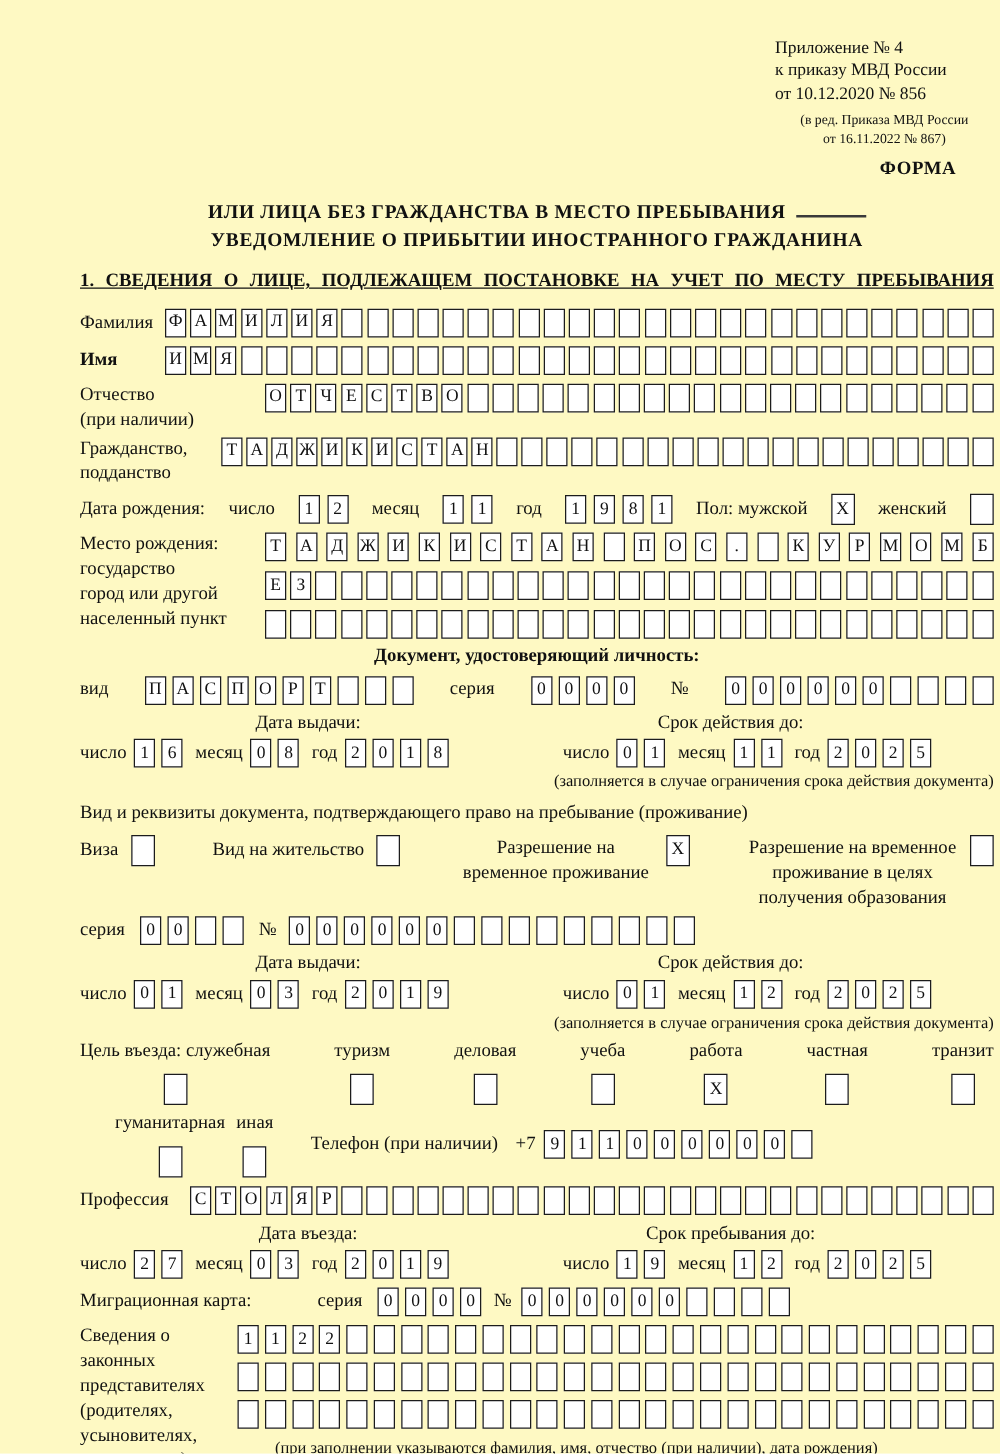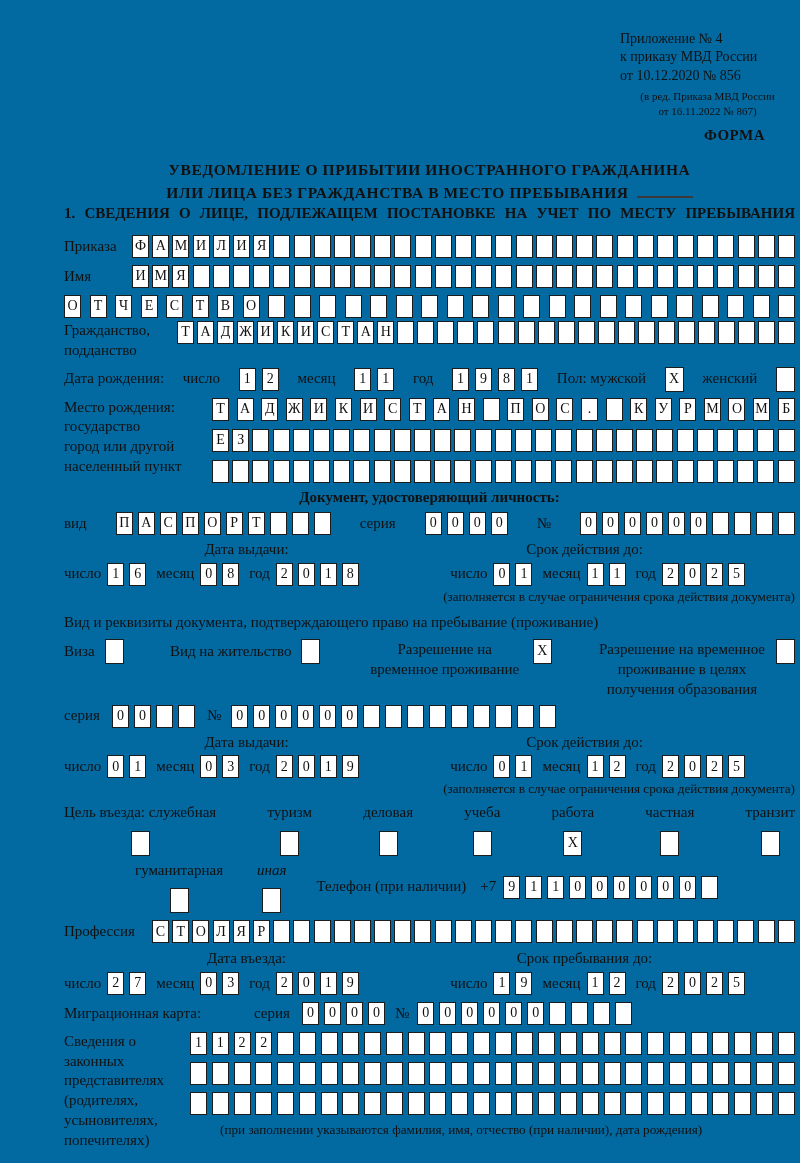--- a/index.html
+++ b/index.html
@@ -2,30 +2,30 @@
 <html><head>
 <meta charset="utf-8">
 <style>
   * { box-sizing: border-box; margin: 0; padding: 0; }
   html,body { background:#fff; }
   body {
     width:800px; height:1163px; margin:0 auto;
     font-family:"Liberation Serif","DejaVu Serif",serif;
     font-size:15px; color:#111; line-height:1.3;
   }
-  .page { position:relative; width:800px; height:1163px; padding:30px 5px 0 64px; overflow:hidden; background:#0369a1; }
+  .page { position:relative; width:800px; height:1163px; padding:30px 5px 0 64px; overflow:hidden; background:#fef9c3; }
 
   .appendix { margin-left:556px; font-size:14px; line-height:1.32; }
   .appendix .amend { margin-top:4px; font-size:11px;text-align:center; }
   .form-label { text-align:right; padding-right:30px; font-weight:bold; margin-top:8px; letter-spacing:.5px; }
 
   .title { text-align:center; font-weight:bold; font-size:15.5px; letter-spacing:.6px; margin-top:12px; line-height:1.5; }
   .blank-line { display:inline-block; width:56px; border-bottom:2px solid #3a3a3a; height:.9em; margin-left:8px; }
 
-  .sec-heading { font-weight:bold; font-size:15px; text-align:justify; text-align-last:justify; }
+  .sec-heading { font-weight:bold; font-size:15px; margin-top:12px; text-align:justify; text-align-last:justify;text-decoration:underline; }
 
   .frow { display:flex; align-items:center; margin-top:7px; }
   .frow.top { align-items:flex-start; }
   .flabel { flex:none; }
 
   .cell {
     flex:none; width:17px; height:23px; border:1.6px solid #1c1c1c;
     display:flex; align-items:center; justify-content:center;
     font-size:14px; background:#fff;
   }
@@ -70,30 +70,30 @@
     <div class="lblline">от 10.12.2020 № 856</div>
     <div class="amend">
       <div class="lblline">(в ред. Приказа МВД России</div>
       <div class="lblline">от 16.11.2022 № 867)</div>
     </div>
   </div>
 
   <div class="form-label">ФОРМА</div>
 
   <div class="title">
-    <div>УВЕДОМЛЕНИЕ О ПРИБЫТИИ ИНОСТРАННОГО ГРАЖДАНИНА</div>
     <div>
       <span>ИЛИ ЛИЦА БЕЗ ГРАЖДАНСТВА В МЕСТО ПРЕБЫВАНИЯ</span><span class="blank-line"></span>
     </div>
+    <div>УВЕДОМЛЕНИЕ О ПРИБЫТИИ ИНОСТРАННОГО ГРАЖДАНИНА</div>
   </div>
 
   <div class="sec-heading">1. СВЕДЕНИЯ О ЛИЦЕ, ПОДЛЕЖАЩЕМ ПОСТАНОВКЕ НА УЧЕТ ПО МЕСТУ ПРЕБЫВАНИЯ</div>
 
   <div class="frow" style="margin-top:11px;">
-    <div class="flabel" style="width:68px;">Приказа</div>
+    <div class="flabel" style="width:68px;">Фамилия</div>
     <div class="cells grow">
         <div class="cell">Ф</div>
         <div class="cell">А</div>
         <div class="cell">М</div>
         <div class="cell">И</div>
         <div class="cell">Л</div>
         <div class="cell">И</div>
         <div class="cell">Я</div>
         <div class="cell"></div>
         <div class="cell"></div>
@@ -118,21 +118,21 @@
         <div class="cell"></div>
         <div class="cell"></div>
         <div class="cell"></div>
         <div class="cell"></div>
         <div class="cell"></div>
         <div class="cell"></div>
       </div>
   </div>
 
   <div class="frow">
-    <div class="flabel" style="width:68px;">Имя</div>
+    <div class="flabel" style="width:68px;font-weight:bold;">Имя</div>
     <div class="cells grow">
         <div class="cell">И</div>
         <div class="cell">М</div>
         <div class="cell">Я</div>
         <div class="cell"></div>
         <div class="cell"></div>
         <div class="cell"></div>
         <div class="cell"></div>
         <div class="cell"></div>
         <div class="cell"></div>
@@ -157,20 +157,24 @@
         <div class="cell"></div>
         <div class="cell"></div>
         <div class="cell"></div>
         <div class="cell"></div>
         <div class="cell"></div>
         <div class="cell"></div>
       </div>
   </div>
 
   <div class="frow top">
+    <div class="flabel" style="width:148px;">
+      <div class="lblline">Отчество</div>
+      <div class="lblline">(при наличии)</div>
+    </div>
     <div class="cells grow">
         <div class="cell">О</div>
         <div class="cell">Т</div>
         <div class="cell">Ч</div>
         <div class="cell">Е</div>
         <div class="cell">С</div>
         <div class="cell">Т</div>
         <div class="cell">В</div>
         <div class="cell">О</div>
         <div class="cell"></div>
@@ -567,25 +571,25 @@
       <span>частная</span>
       <div class="checkbox"></div>
     </div>
     <div class="p-item">
       <span>транзит</span>
       <div class="checkbox"></div>
     </div>
   </div>
 
   <div class="frow" style="margin-top:5px;">
-    <div class="p-item" style="margin-left:71px;">
+    <div class="p-item" style="margin-left:28px;">
       <span>гуманитарная</span>
       <div class="checkbox"></div>
     </div>
-    <div class="p-item" style="margin-left:34px;font-style:italic;">
+    <div class="p-item" style="margin-left:9px;">
       <span>иная</span>
       <div class="checkbox"></div>
     </div>
     <span style="margin-left:30px;">Телефон (при наличии)</span>
     <span style="margin-left:14px; margin-right:7px;">+7</span>
     <div class="cells g5">
         <div class="cell">9</div>
         <div class="cell">1</div>
         <div class="cell">1</div>
         <div class="cell">0</div>

